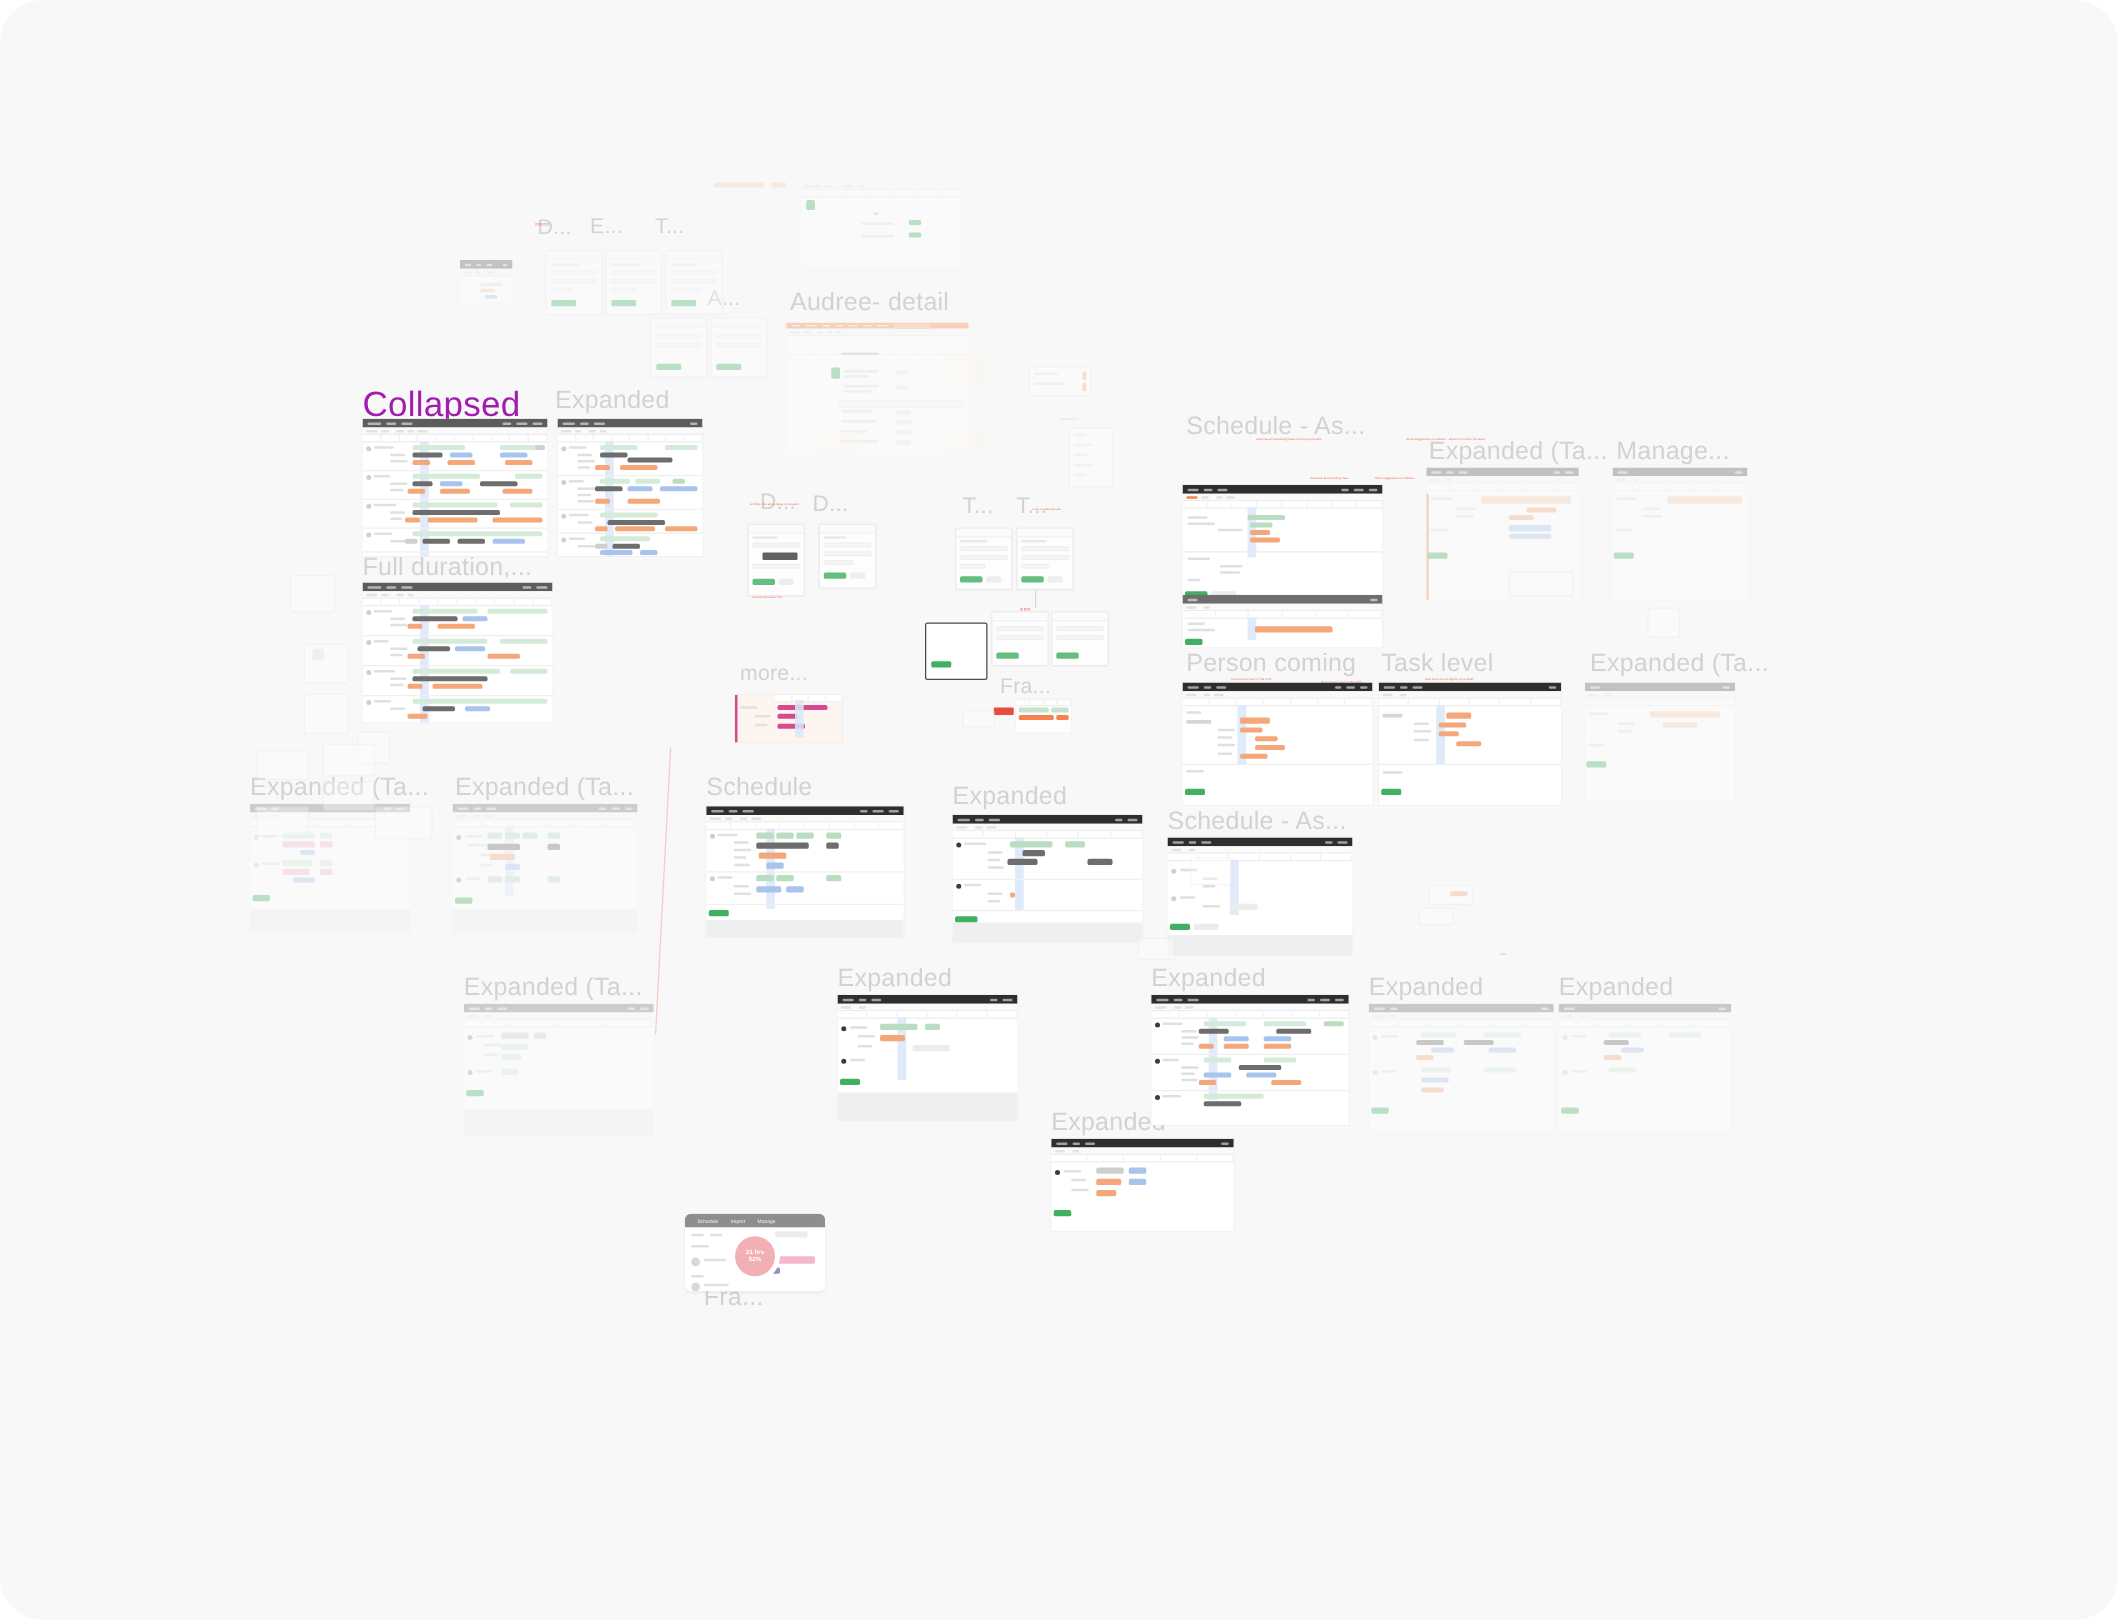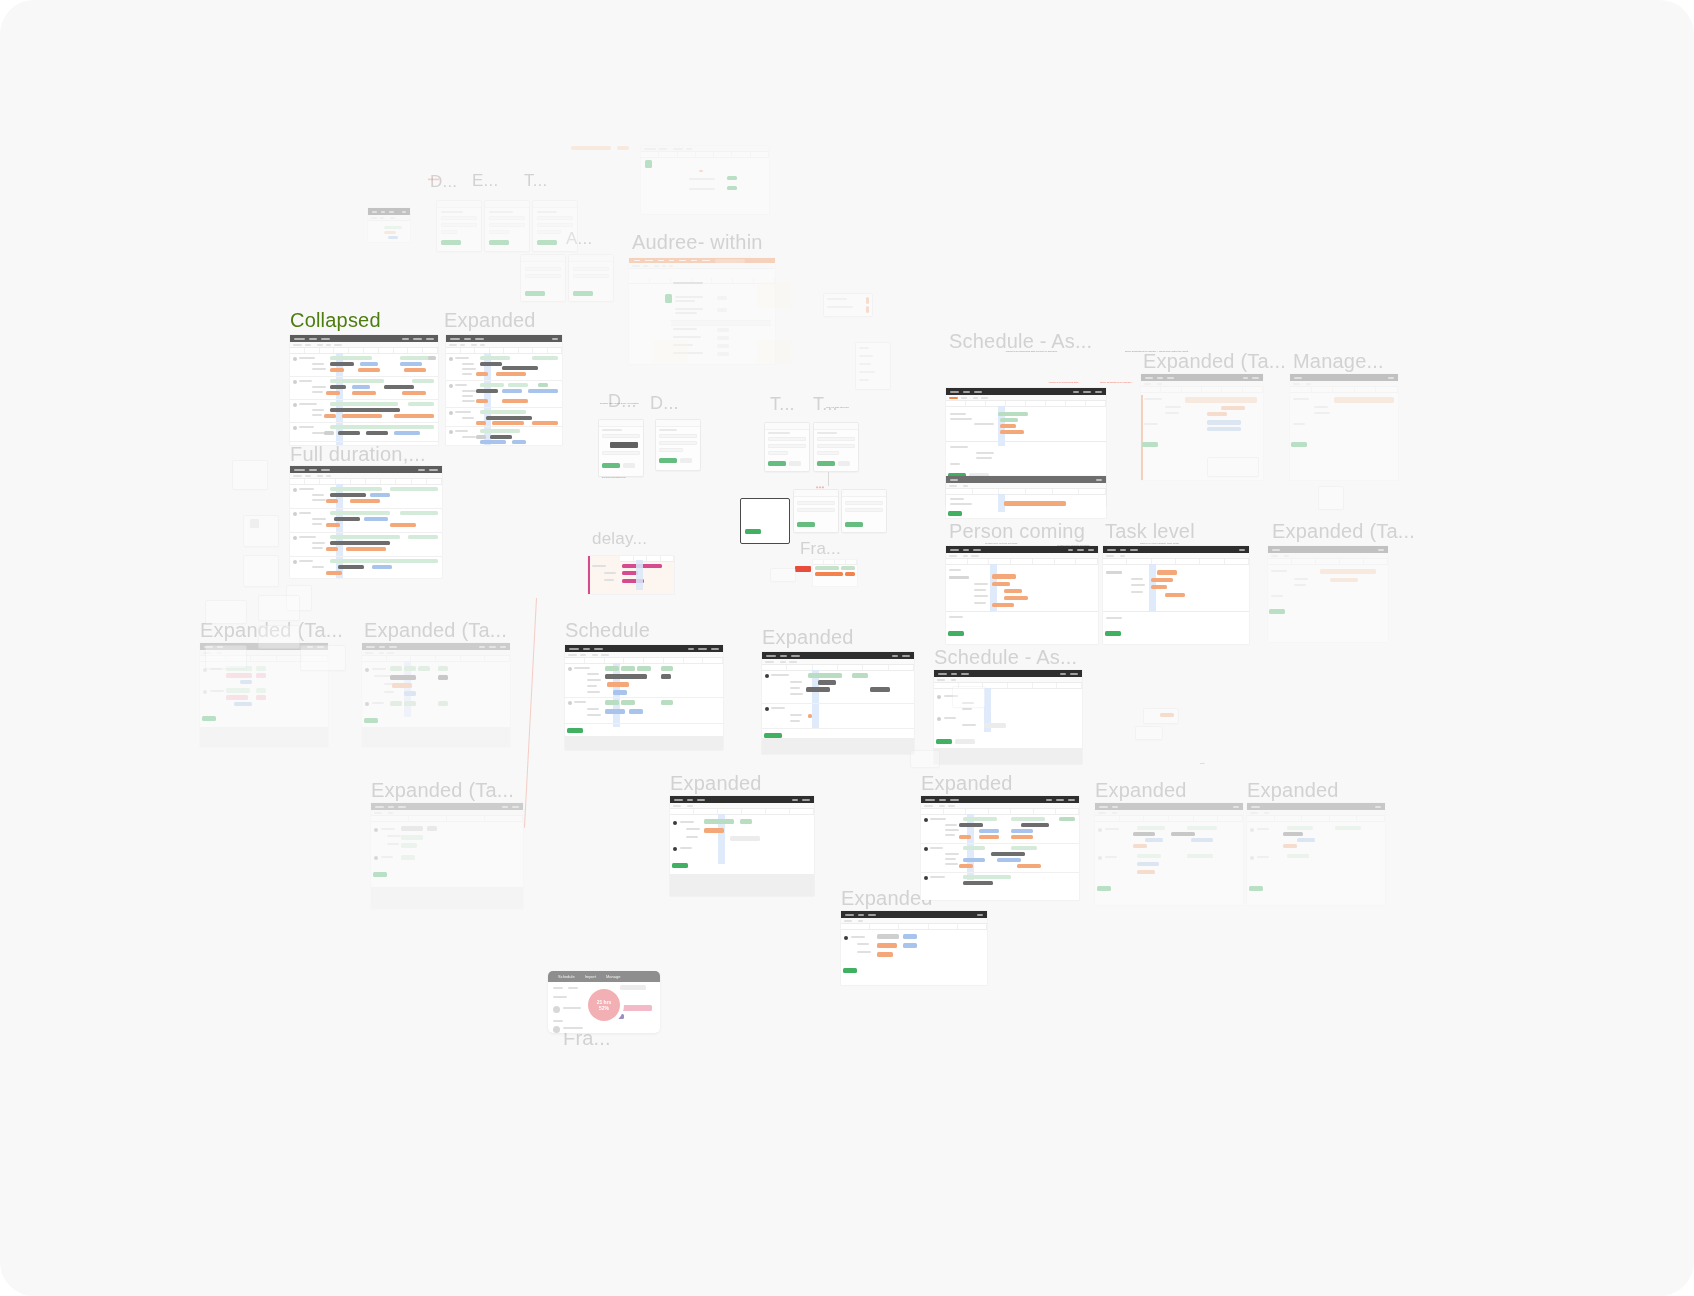--- a/index.html
+++ b/index.html
@@ -106,35 +106,35 @@
 <body>
 
 <div id="stage">
   <div id="canvas">
 
     <div id="labels">
         <div class="flabel" style="left: 430px; top: 173px; font-size: 17px; color: rgb(210, 210, 210);">D...</div>
         <div class="flabel" style="left: 472px; top: 172px; font-size: 17px; color: rgb(210, 210, 210);">E...</div>
         <div class="flabel" style="left: 524px; top: 172px; font-size: 17px; color: rgb(210, 210, 210);">T...</div>
         <div class="flabel" style="left: 566px; top: 230px; font-size: 17px; color: rgb(210, 210, 210);">A...</div>
-        <div class="flabel" style="left: 632px; top: 232px; font-size: 20px; color: rgb(210, 210, 210);">Audree- within</div>
-        <div class="flabel" style="left: 290px; top: 310px; font-size: 20px; color: #4d7c0f;">Collapsed</div>
+        <div class="flabel" style="left: 632px; top: 232px; font-size: 20px; color: rgb(210, 210, 210);">Audree- detail</div>
+        <div class="flabel" style="left: 290px; top: 310px; font-size: 28px; color: #a21caf;">Collapsed</div>
         <div class="flabel" style="left: 444px; top: 310px; font-size: 20px; color: rgb(210, 210, 210);">Expanded</div>
         <div class="flabel" style="left: 949px; top: 331px; font-size: 20px; color: rgb(210, 210, 210);">Schedule - As...</div>
         <div class="flabel" style="left: 1143px; top: 351px; font-size: 20px; color: rgb(210, 210, 210);">Expanded (Ta...</div>
         <div class="flabel" style="left: 1293px; top: 351px; font-size: 20px; color: rgb(210, 210, 210);">Manage...</div>
         <div class="flabel" style="left: 608px; top: 392px; font-size: 18px; color: rgb(210, 210, 210);">D...</div>
         <div class="flabel" style="left: 650px; top: 394px; font-size: 18px; color: rgb(210, 210, 210);">D...</div>
         <div class="flabel" style="left: 770px; top: 395px; font-size: 18px; color: rgb(210, 210, 210);">T...</div>
         <div class="flabel" style="left: 813px; top: 395px; font-size: 18px; color: rgb(210, 210, 210);">T...</div>
         <div class="flabel" style="left: 290px; top: 444px; font-size: 20px; color: rgb(210, 210, 210);">Full duration,...</div>
         <div class="flabel" style="left: 949px; top: 521px; font-size: 20px; color: rgb(210, 210, 210);">Person coming</div>
         <div class="flabel" style="left: 1105px; top: 521px; font-size: 20px; color: rgb(210, 210, 210);">Task level</div>
         <div class="flabel" style="left: 1272px; top: 521px; font-size: 20px; color: rgb(210, 210, 210);">Expanded (Ta...</div>
-        <div class="flabel" style="left: 592px; top: 530px; font-size: 17px; color: rgb(210, 210, 210);">delay...</div>
+        <div class="flabel" style="left: 592px; top: 530px; font-size: 17px; color: rgb(210, 210, 210);">more...</div>
         <div class="flabel" style="left: 800px; top: 540px; font-size: 17px; color: rgb(210, 210, 210);">Fra...</div>
         <div class="flabel" style="left: 200px; top: 620px; font-size: 20px; color: rgb(210, 210, 210);">Expanded (Ta...</div>
         <div class="flabel" style="left: 364px; top: 620px; font-size: 20px; color: rgb(210, 210, 210);">Expanded (Ta...</div>
         <div class="flabel" style="left: 565px; top: 620px; font-size: 20px; color: rgb(210, 210, 210);">Schedule</div>
         <div class="flabel" style="left: 762px; top: 627px; font-size: 20px; color: rgb(210, 210, 210);">Expanded</div>
         <div class="flabel" style="left: 934px; top: 647px; font-size: 20px; color: rgb(210, 210, 210);">Schedule - As...</div>
         <div class="flabel" style="left: 371px; top: 780px; font-size: 20px; color: rgb(210, 210, 210);">Expanded (Ta...</div>
         <div class="flabel" style="left: 670px; top: 773px; font-size: 20px; color: rgb(210, 210, 210);">Expanded</div>
         <div class="flabel" style="left: 921px; top: 773px; font-size: 20px; color: rgb(210, 210, 210);">Expanded</div>
         <div class="flabel" style="left: 1095px; top: 780px; font-size: 20px; color: rgb(210, 210, 210);">Expanded</div>

